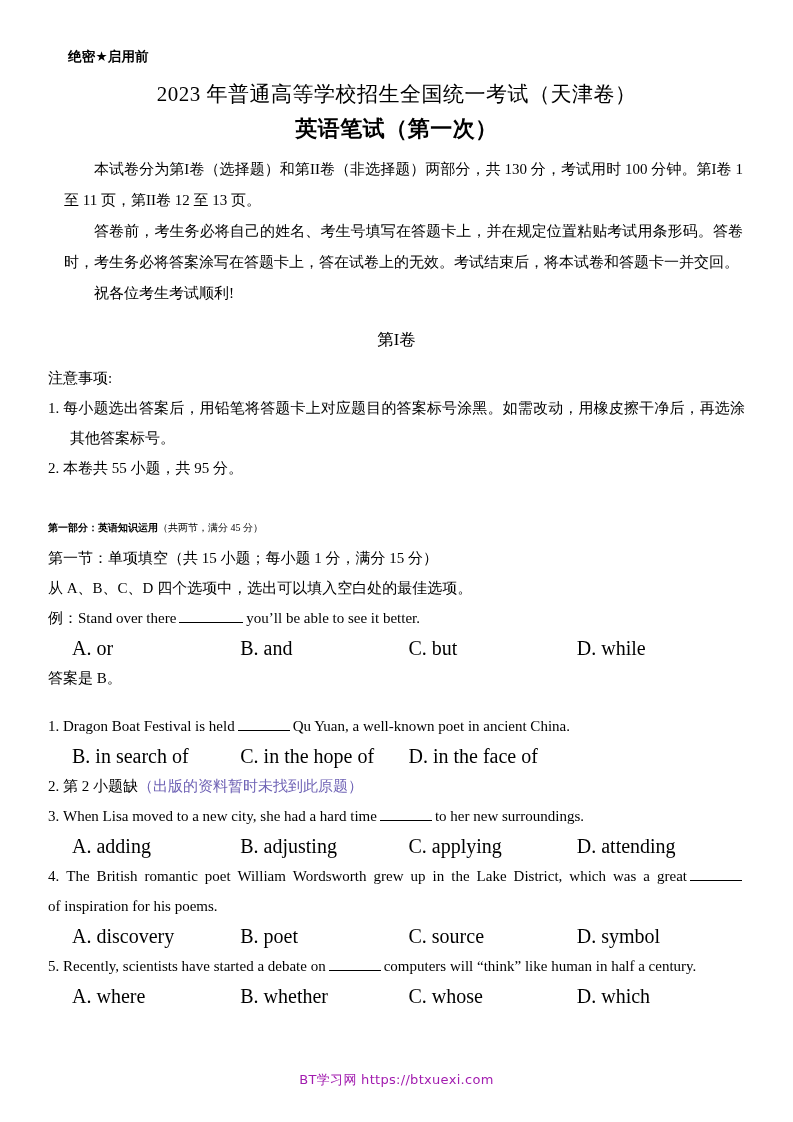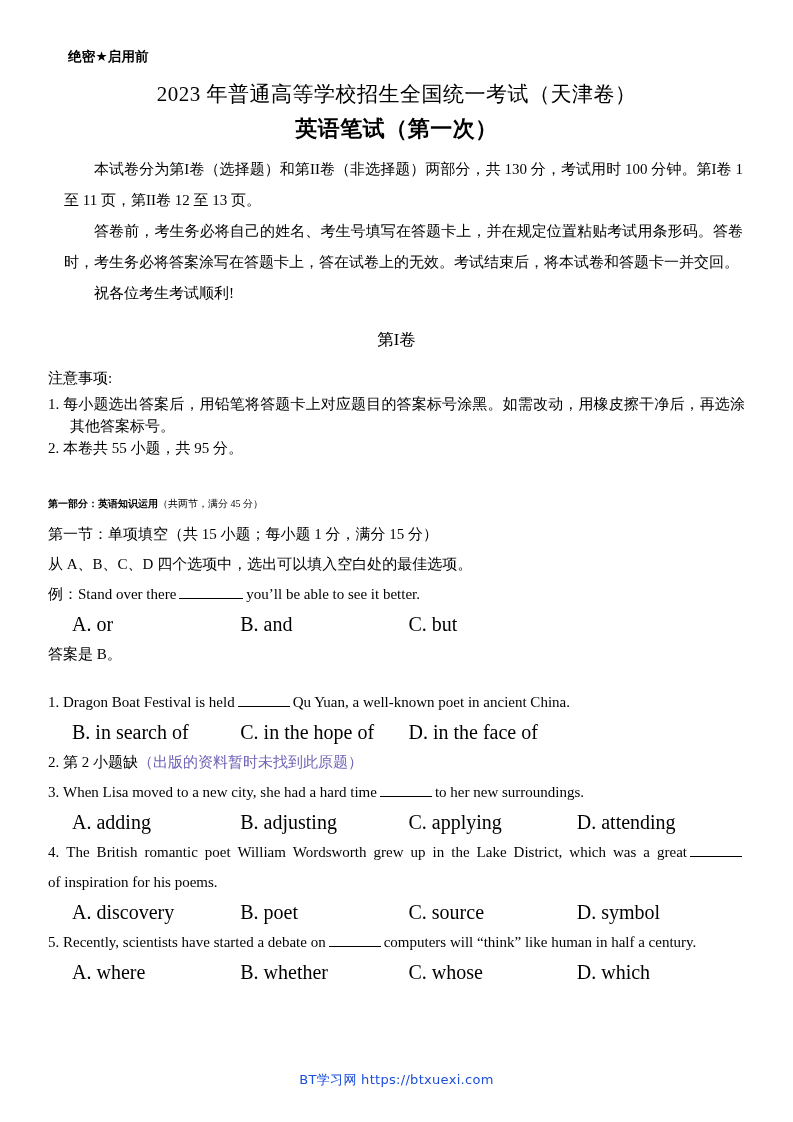--- a/index.html
+++ b/index.html
@@ -72,21 +72,21 @@
   .plain {
     font-size: 15px;
     line-height: 30px;
     margin: 0;
     text-indent: 0;
     padding: 0;
   }
 
   .note-item {
     font-size: 15px;
-    line-height: 22px;
+    line-height: 30px;
     margin: 0;
     padding-left: 22px;
     text-indent: -22px;
     text-align: justify;
     text-justify: inter-ideograph;
   }
 
   .spacer-lg { height: 30px; }
   .spacer-md { height: 18px; }
 
@@ -144,21 +144,21 @@
     color: #6f63b5;
   }
 
   
   .watermark {
     position: absolute;
     left: 0;
     top: 1071px;
     width: 793px;
     text-align: center;
-    color: #1d4ed8;
+    color: #a21caf;
     font-family: "DejaVu Sans", "Liberation Sans", sans-serif;
     font-size: 13px;
     letter-spacing: 0.3px;
   }
 </style>
 </head>
 <body>
 
 <div class="page">
 
@@ -182,20 +182,21 @@
   <p class="section-head"><span class="b">第一部分：英语知识运用</span><span>（共两节，满分 45 分）</span></p>
   <p class="plain">第一节：单项填空（共 15 小题；每小题 1 分，满分 15 分）</p>
   <p class="plain">从 A、B、C、D 四个选项中，选出可以填入空白处的最佳选项。</p>
 
   <p class="plain"><span>例：</span><span>Stand over there</span><span class="blank long"></span><span>you’ll be able to see it better.</span></p>
 
   <div class="options">
     <span>A. or</span>
     <span>B. and</span>
     <span>C. but</span>
+    <span>D. while</span>
   </div>
 
   <p class="plain">答案是 B。</p>
 
   <div class="spacer-md"></div>
 
   <p class="q-line"><span>1.</span>&nbsp;<span>Dragon Boat Festival is held</span><span class="blank"></span><span>Qu Yuan, a well-known poet in ancient China.</span></p>
   <div class="options">
     <span>B. in search of</span>
     <span>C. in the hope of</span>

